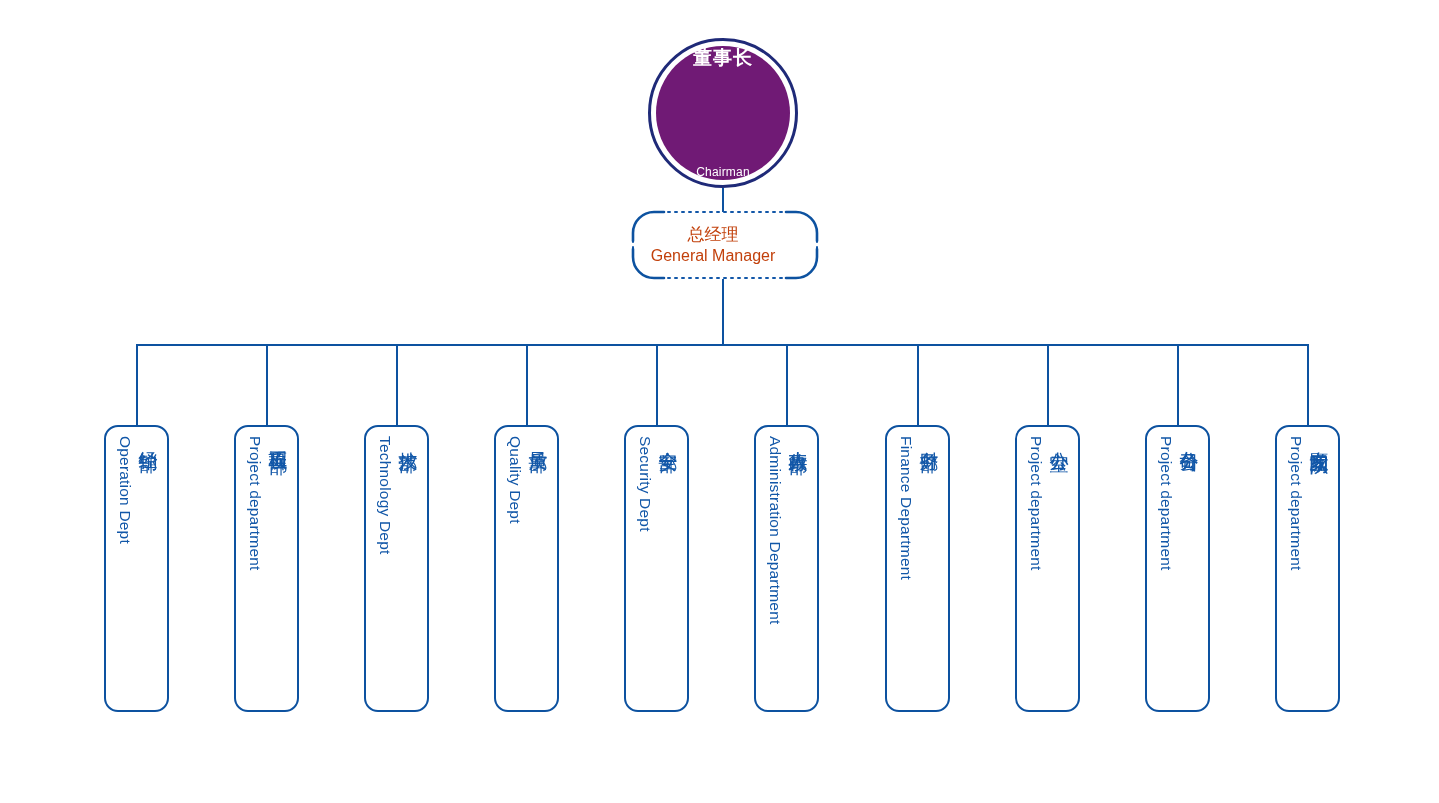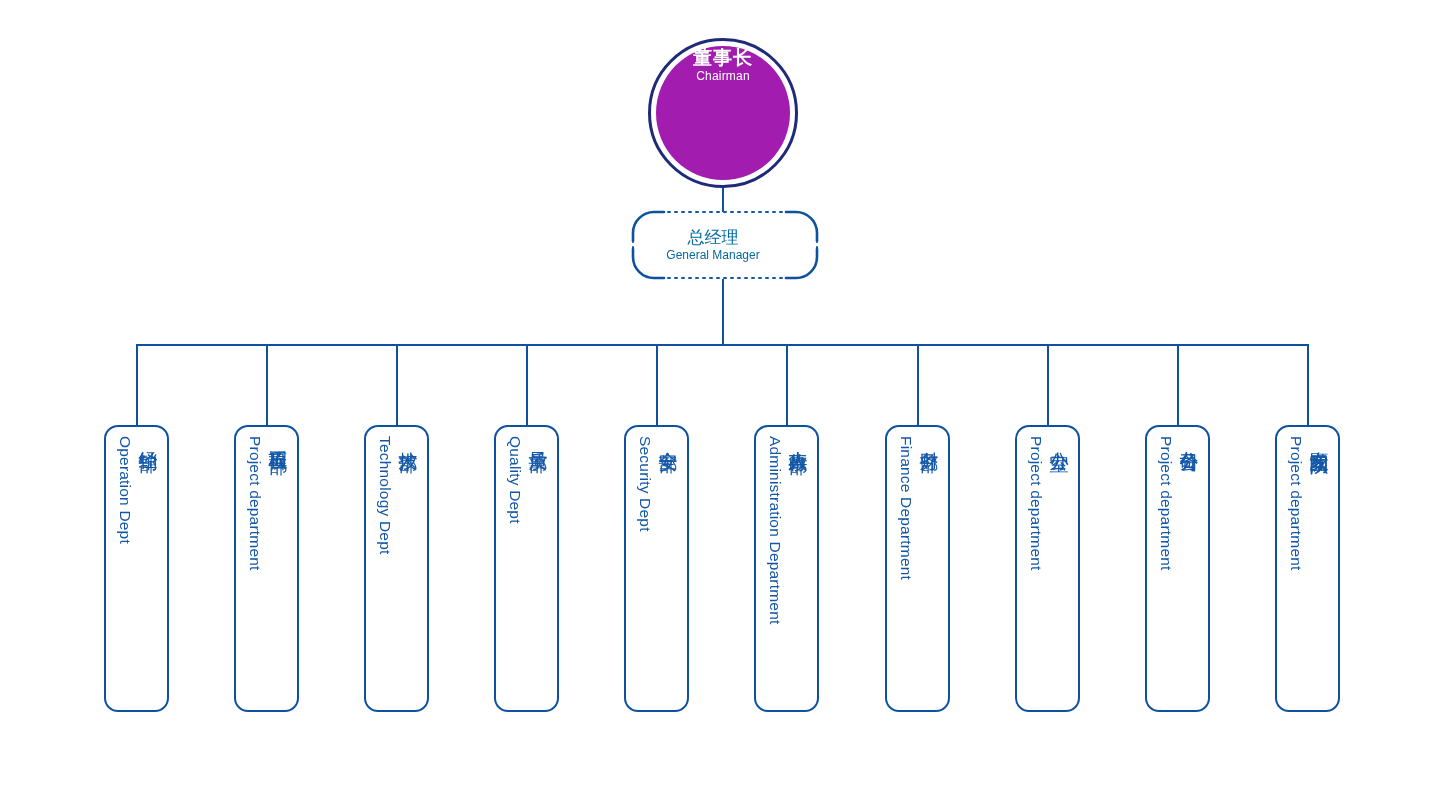--- a/index.html
+++ b/index.html
@@ -33,25 +33,25 @@
     box-sizing: border-box;
     background: #ffffff;
     display: flex;
     align-items: center;
     justify-content: center;
   }
   .chairman-inner {
     width: 134px;
     height: 134px;
     border-radius: 50%;
-    background: #a21caf;
+    background: #701a75;
     display: flex;
     flex-direction: column;
     align-items: center;
-    justify-content: flex-start;
+    justify-content: space-between;
     color: #ffffff;
     line-height: 1.22;
   }
   .chairman-cn {
     font-size: 19px;
     font-weight: bold;
     letter-spacing: 1px;
   }
   .chairman-en {
     font-size: 12px;
@@ -91,25 +91,25 @@
   .gm-text {
     position: absolute;
     left: 0;
     top: 0;
     width: 162px;
     height: 68px;
     display: flex;
     flex-direction: column;
     align-items: center;
     justify-content: center;
-    color: #0369a1;
+    color: #c2410c;
     line-height: 1.25;
   }
   .gm-cn { font-size: 17px; }
-  .gm-en { font-size: 12px; }
+  .gm-en { font-size: 16px; }
 
   
   .dept-box {
     position: absolute;
     top: 425px;
     width: 65px;
     height: 287px;
     border: 2px solid #0d52a0;
     border-radius: 14px;
     box-sizing: border-box;

